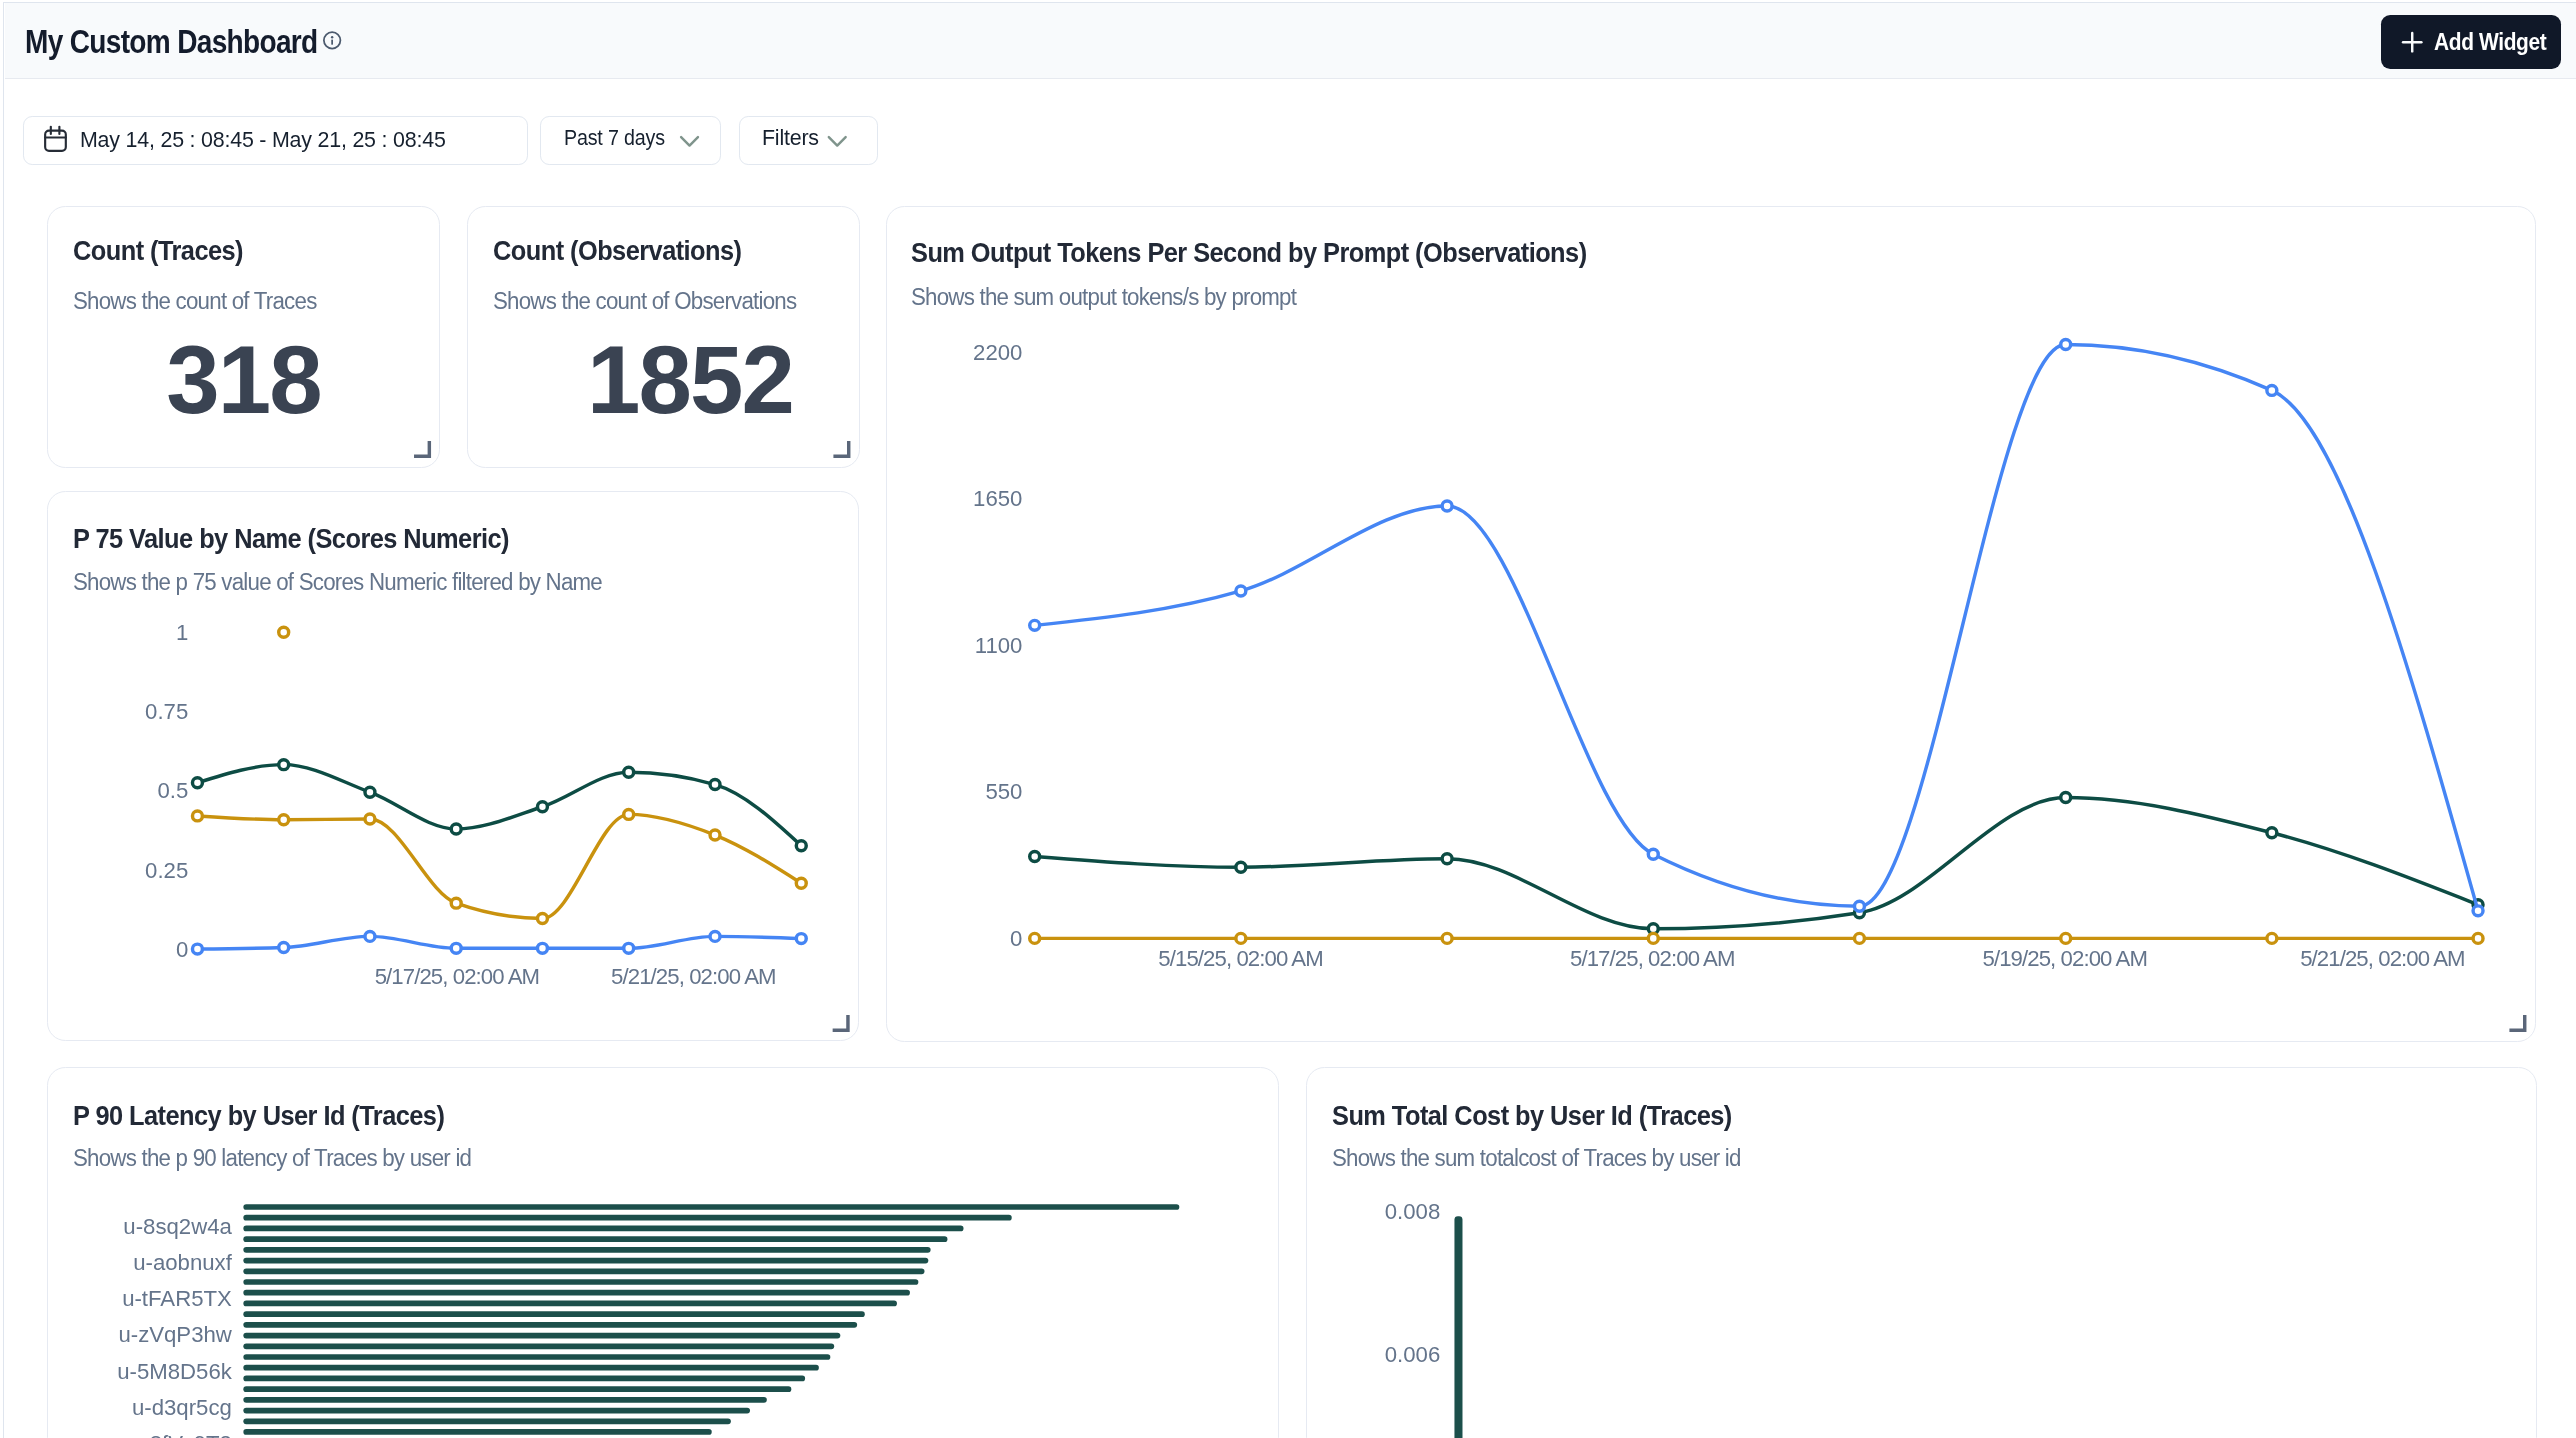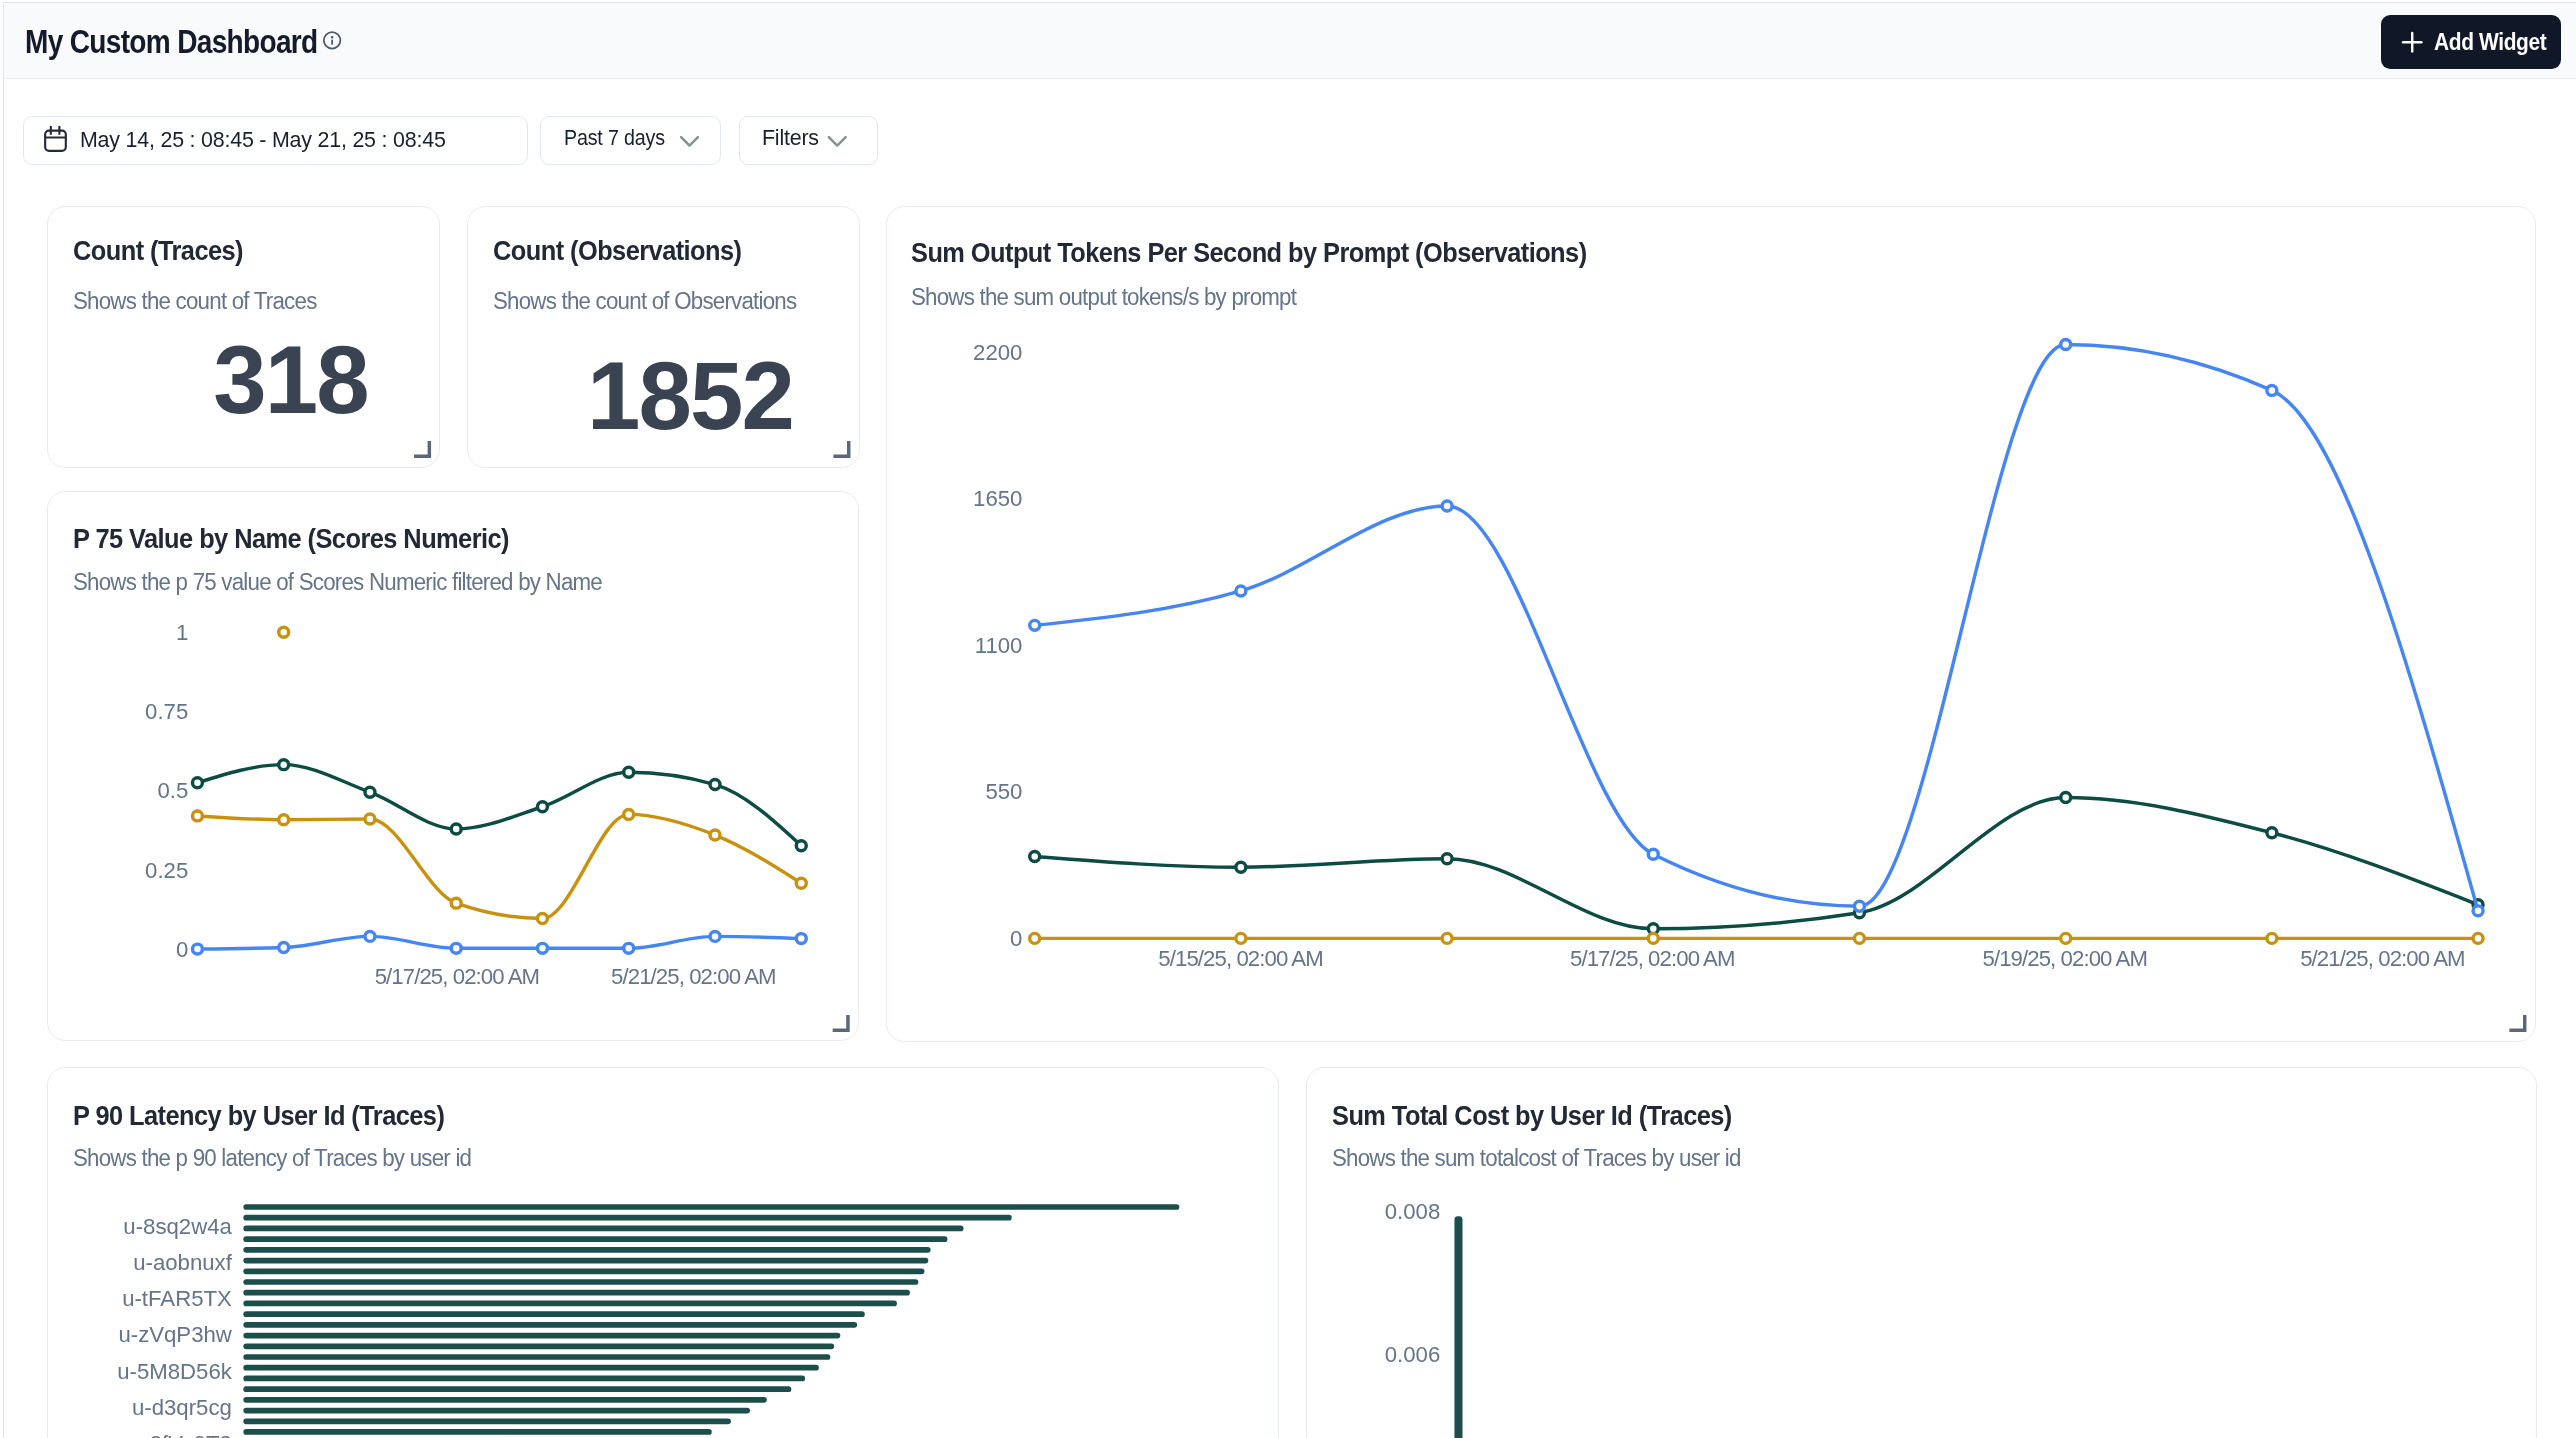--- a/index.html
+++ b/index.html
@@ -31,22 +31,22 @@
 <div class="ctitle" style="left:493px;top:234px;">Count (Observations)</div>
 <div class="cdesc" style="left:493px;top:286px;">Shows the count of Observations</div>
 <div class="ctitle" style="left:911px;top:236px;">Sum Output Tokens Per Second by Prompt (Observations)</div>
 <div class="cdesc" style="left:911px;top:282px;">Shows the sum output tokens/s by prompt</div>
 <div class="ctitle" style="left:73px;top:522px;">P 75 Value by Name (Scores Numeric)</div>
 <div class="cdesc" style="left:73px;top:567px;">Shows the p 75 value of Scores Numeric filtered by Name</div>
 <div class="ctitle" style="left:73px;top:1099px;">P 90 Latency by User Id (Traces)</div>
 <div class="cdesc" style="left:73px;top:1143px;">Shows the p 90 latency of Traces by user id</div>
 <div class="ctitle" style="left:1332px;top:1099px;">Sum Total Cost by User Id (Traces)</div>
 <div class="cdesc" style="left:1332px;top:1143px;">Shows the sum totalcost of Traces by user id</div>
-<div class="bignum" style="left:47px;top:332px;width:393px;padding-left:47px;">318</div>
-<div class="bignum" style="left:467px;top:348px;width:446px;">1852</div>
+<div class="bignum" style="left:47px;top:332px;width:393px;">318</div>
+<div class="bignum" style="left:467px;top:332px;width:446px;">1852</div>
 <svg width="2576" height="1439" viewBox="0 0 3366 1880" style="position:absolute;left:0;top:0;" font-family="Liberation Sans, sans-serif">
     <path d="M1352.0 1119.0C1441.8 1126.0 1531.6 1133.0 1621.4 1133.0C1711.2 1133.0 1801.1 1122.0 1890.9 1122.0C1980.7 1122.0 2070.5 1213.5 2160.3 1213.5C2250.1 1213.5 2339.9 1206.5 2429.7 1192.5C2519.5 1178.5 2609.3 1042.0 2699.2 1042.0C2789.0 1042.0 2878.8 1064.7 2968.6 1088.0C3058.4 1111.3 3148.2 1146.7 3238.0 1182.0" fill="none" stroke="#0d4c44" stroke-width="4.5" stroke-linecap="round" stroke-linejoin="round"></path>
 <circle cx="1352.0" cy="1119.0" r="6.5" fill="#fff" stroke="#0d4c44" stroke-width="4.5"></circle>
 <circle cx="1621.4" cy="1133.0" r="6.5" fill="#fff" stroke="#0d4c44" stroke-width="4.5"></circle>
 <circle cx="1890.9" cy="1122.0" r="6.5" fill="#fff" stroke="#0d4c44" stroke-width="4.5"></circle>
 <circle cx="2160.3" cy="1213.5" r="6.5" fill="#fff" stroke="#0d4c44" stroke-width="4.5"></circle>
 <circle cx="2429.7" cy="1192.5" r="6.5" fill="#fff" stroke="#0d4c44" stroke-width="4.5"></circle>
 <circle cx="2699.2" cy="1042.0" r="6.5" fill="#fff" stroke="#0d4c44" stroke-width="4.5"></circle>
 <circle cx="2968.6" cy="1088.0" r="6.5" fill="#fff" stroke="#0d4c44" stroke-width="4.5"></circle>
 <circle cx="3238.0" cy="1182.0" r="6.5" fill="#fff" stroke="#0d4c44" stroke-width="4.5"></circle>

